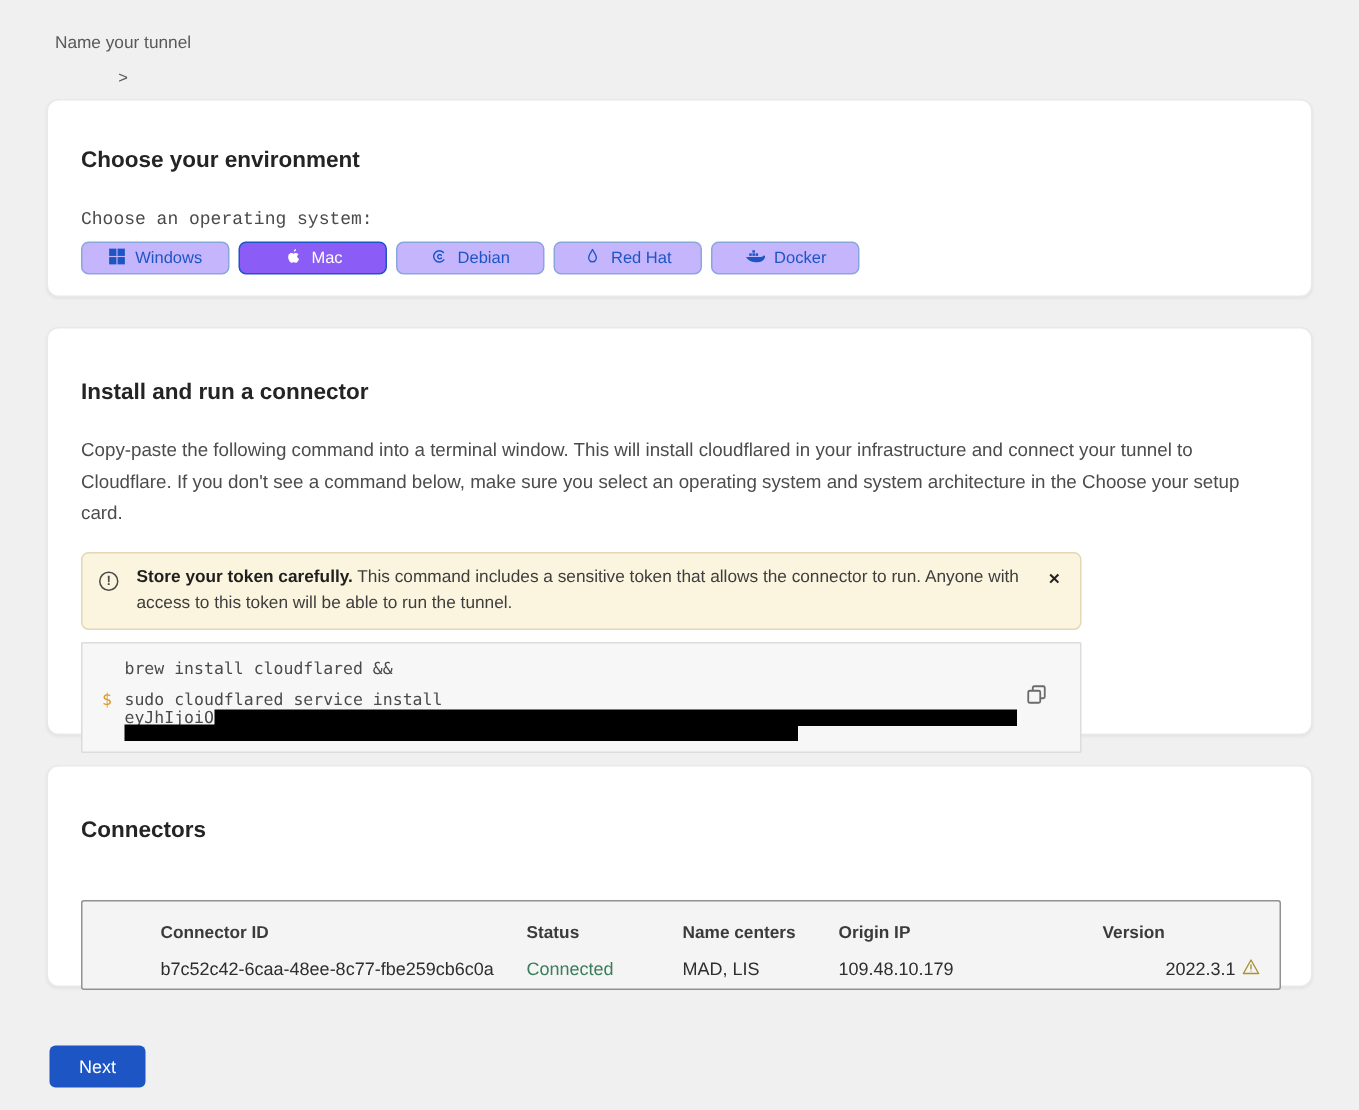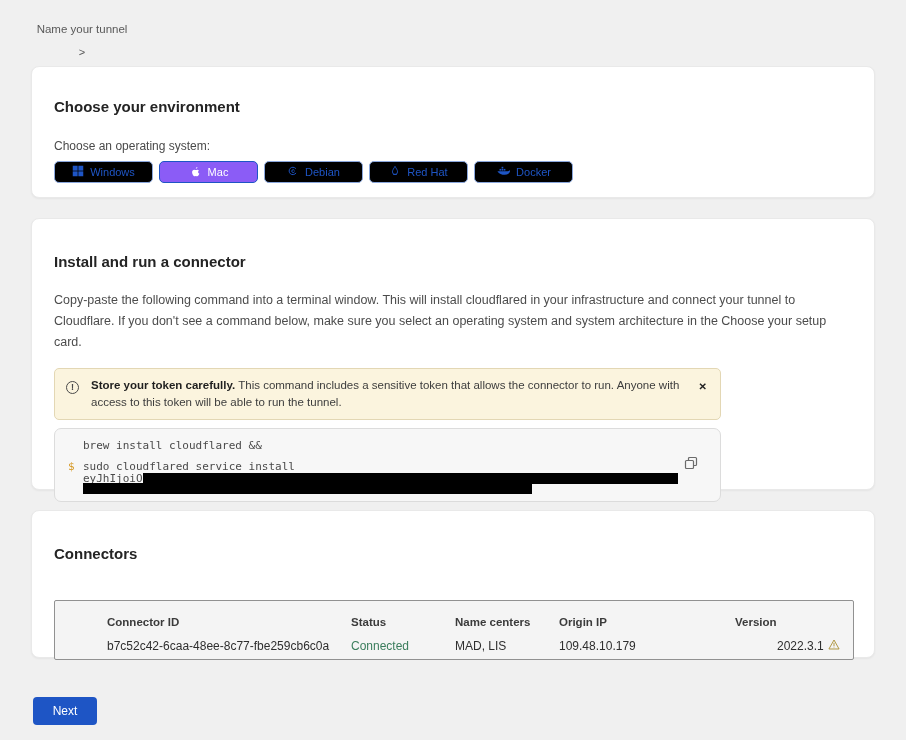--- a/index.html
+++ b/index.html
@@ -32,26 +32,26 @@
   .card-title {
     font-size: 15px; font-weight: 700; color: #242424;
     margin: 31px 0 0 22px;
   }
   #card-environment { top: 66px; height: 132px; }
   #card-install     { top: 218px; height: 272px; }
   #card-connectors  { top: 510px; height: 148px; }
   #card-install .card-title, #card-connectors .card-title { margin-top: 34px; }
 
   
-  .os-label { font-size: 12px; color: #4a4a4a; margin: 24px 0 8px 22px; }
+  .os-label { font-size: 12px; color: #4a4a4a; margin: 24px 0 8px 22px; font-family: Liberation Mono, monospace; }
   .os-row { display: flex; gap: 6px; margin-left: 22px; }
   .os-btn {
     width: 99px; height: 22px;
     display: flex; align-items: center; justify-content: center; gap: 6px;
-    background: #000000;
+    background: #c4b5fd;
     border: 1px solid #8aa7dd;
     border-radius: 5px;
     color: #1e55c5;
     font-size: 11px;
     cursor: pointer;
   }
   .os-btn svg { flex: 0 0 auto; }
   .os-btn.selected { background: #8b5cf6; border-color: #1e55c5; color: #ffffff; }
 
   
@@ -81,21 +81,21 @@
     position: absolute; right: 13px; top: 13px;
     font-size: 10px; font-weight: 700; color: #222;
     cursor: pointer; line-height: 1;
   }
   .code-block {
     position: relative;
     margin: 8px 0 0 22px;
     width: 667px; height: 74px;
     background: #f7f7f7;
     border: 1px solid #dcdcdc;
-    border-radius: 7px;
+    border-radius: 1px;
     font-family: "DejaVu Sans Mono", monospace;
     font-size: 11px; color: #4a4a4a;
   }
   .code-line-1 { position: absolute; left: 28px; top: 10px; white-space: pre; }
   .code-prompt { position: absolute; left: 13px; top: 31px; color: #d79b2a; }
   .code-line-2 { position: absolute; left: 28px; top: 31px; white-space: pre; }
   .token-line  { position: absolute; left: 28px; top: 43px; display: flex; align-items: center; }
   .redact-bar-1 { display: inline-block; width: 535px; height: 11px; background: #000; }
   .redact-bar-2 { position: absolute; left: 28px; top: 54px; width: 449px; height: 11px; background: #000; }
   .copy-btn {

